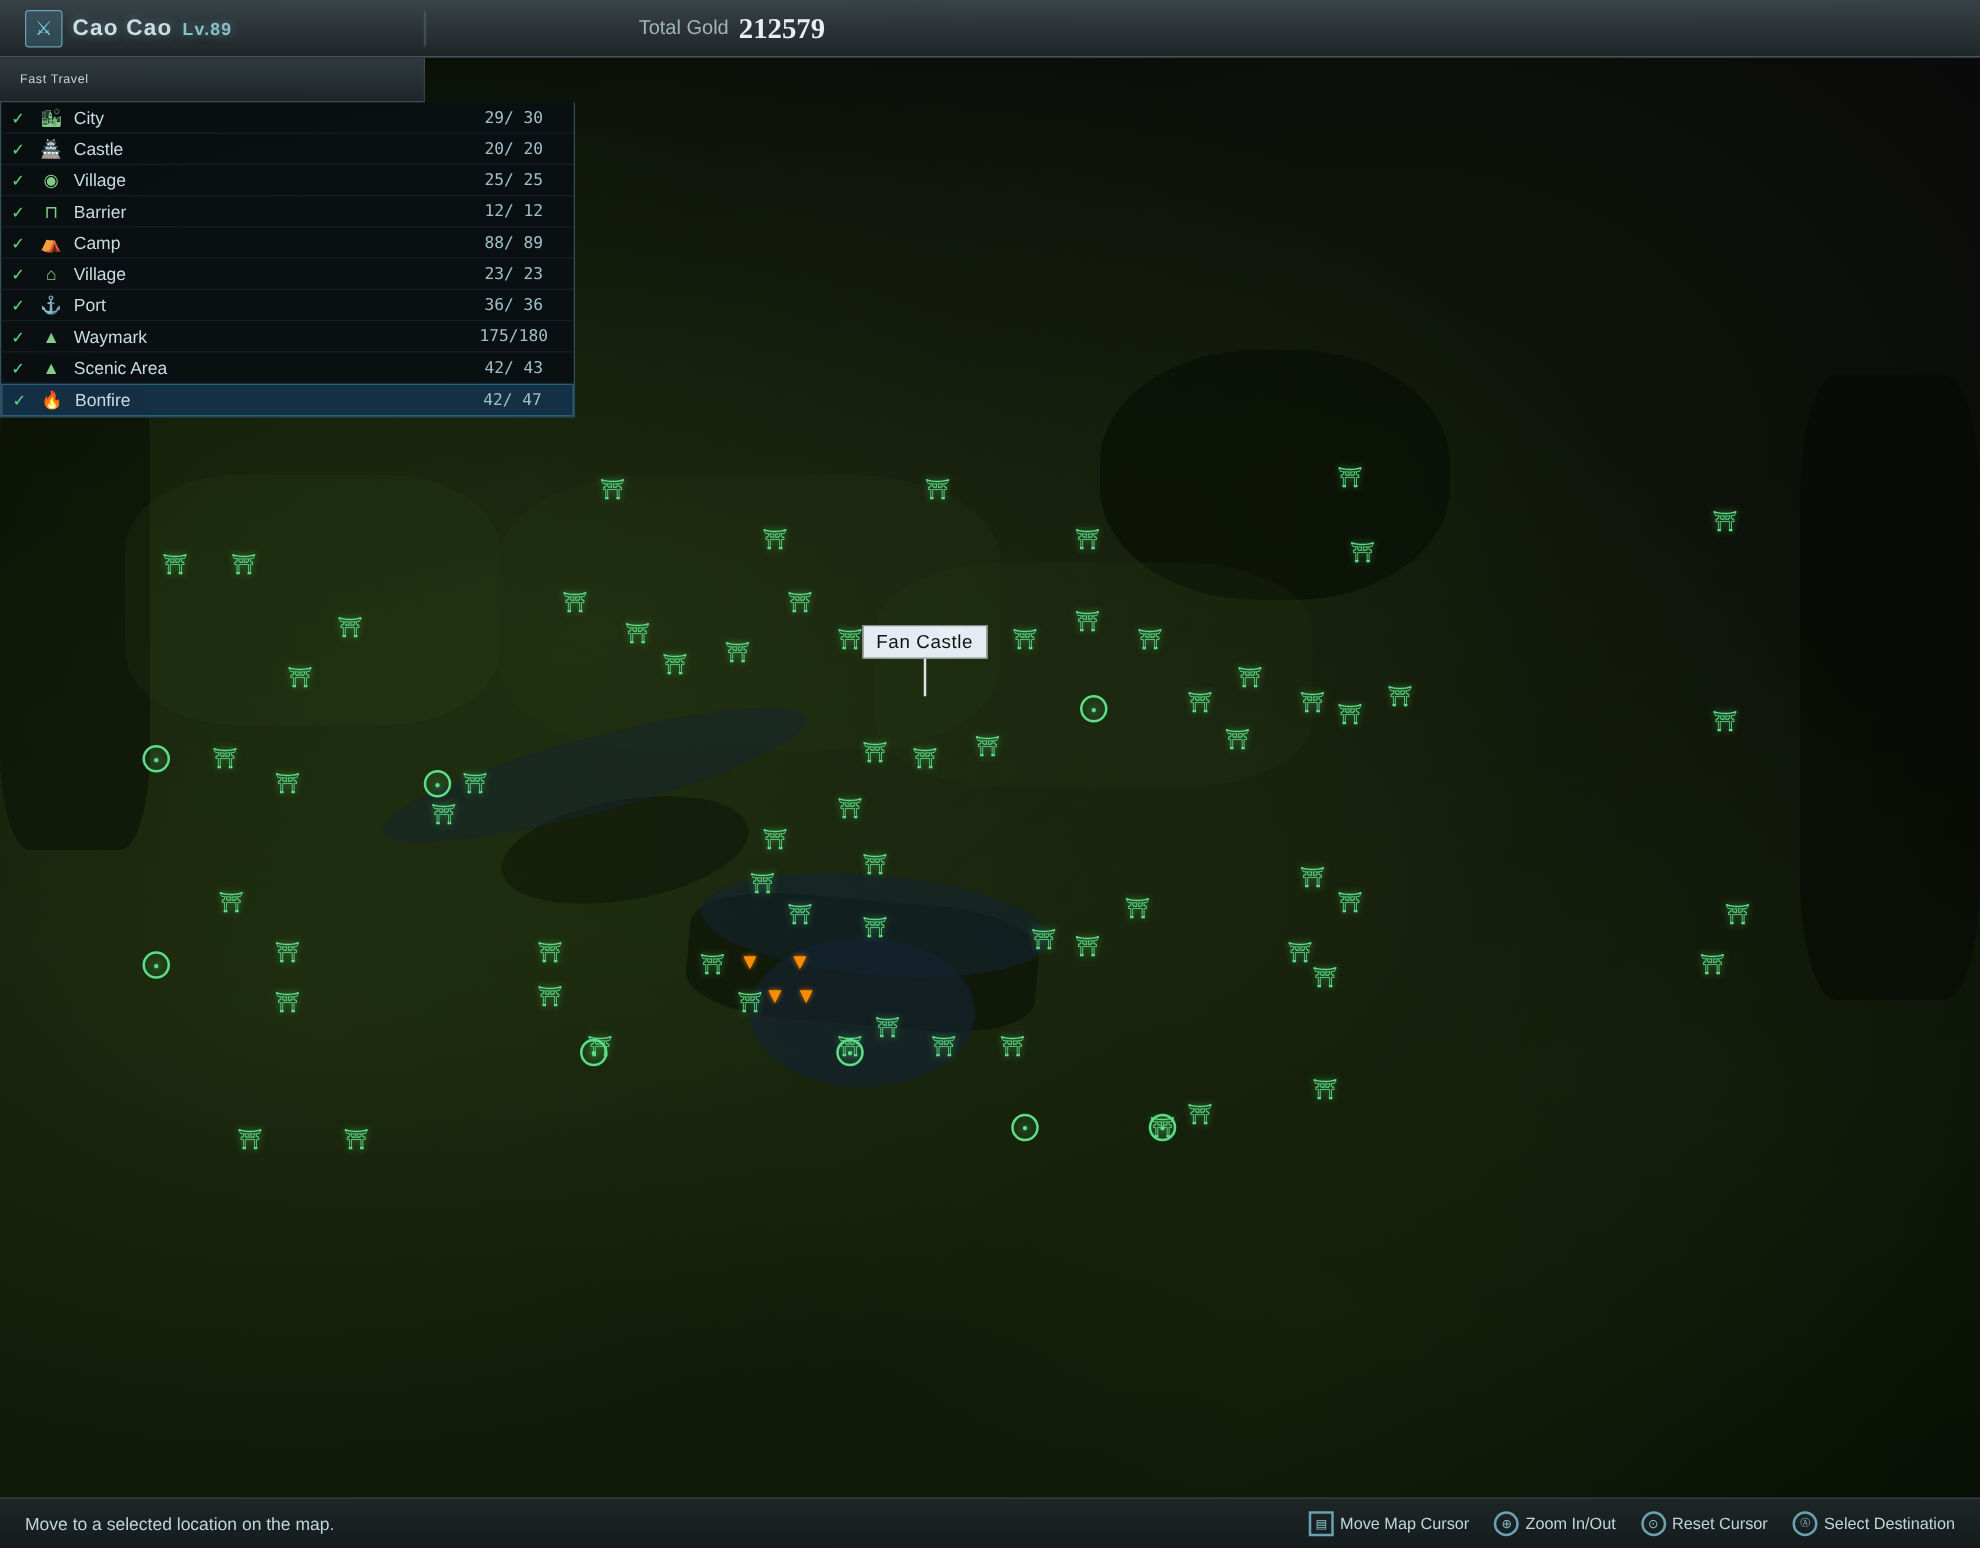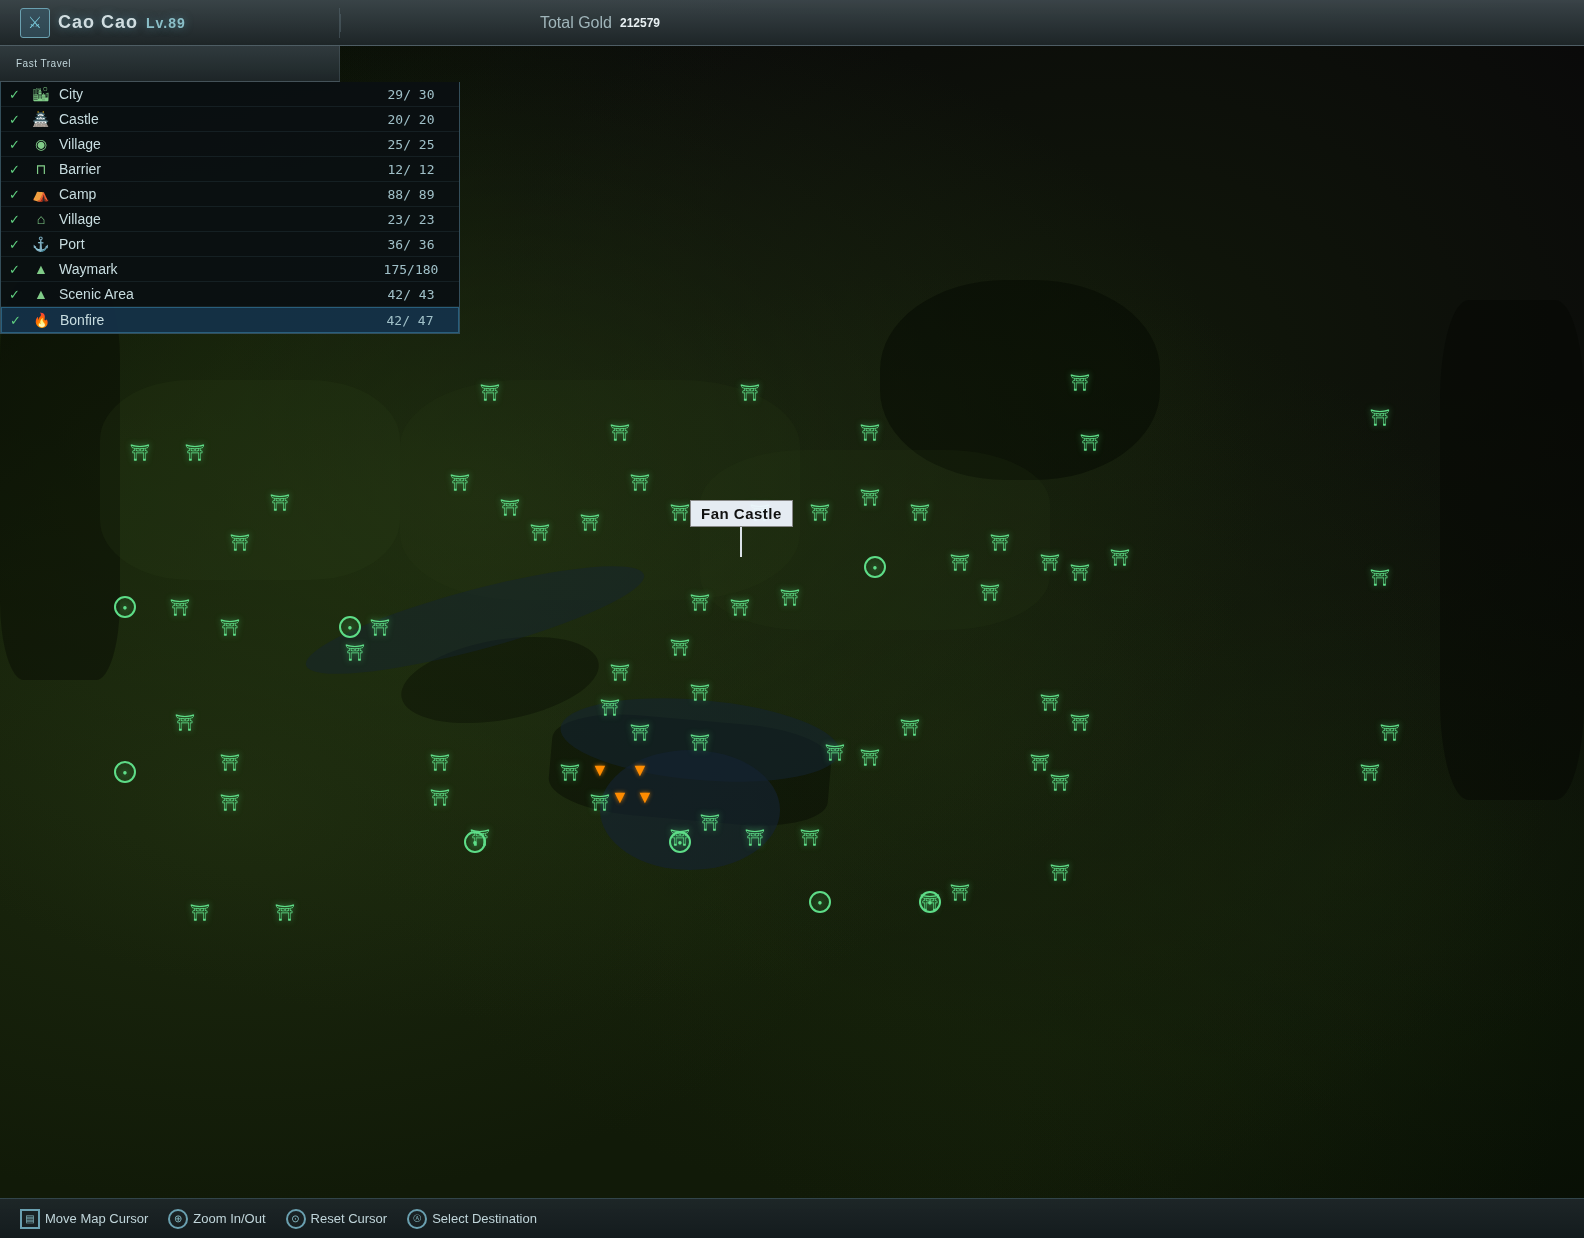--- a/index.html
+++ b/index.html
@@ -99,22 +99,23 @@
     }
 
     .header-label {
       color: #a0b5ba;
       font-size: 16px;
       margin-right: 8px;
     }
 
     .header-value {
       color: #e8f0f2;
-      font-size: 12px;
+      font-size: 23px;
       font-weight: bold;
+      font-family: Liberation Serif, serif;
     }
 
     
     #subheader-bar {
       position: absolute;
       top: 46px; left: 0;
       width: 340px;
       height: 36px;
       background: linear-gradient(180deg, rgba(50,60,65,0.95) 0%, rgba(30,38,40,0.98) 100%);
       border-bottom: 1px solid rgba(100,120,130,0.4);
@@ -226,21 +227,21 @@
       position: absolute;
       left: 690px;
       top: 500px;
       z-index: 80;
     }
 
     #fan-castle-label {
       background: rgba(240,245,255,0.95);
       color: #111;
       font-size: 15px;
-      font-weight: bold;
+      font-weight: normal;
       padding: 4px 10px;
       border: 1px solid #888;
       white-space: nowrap;
       letter-spacing: 0.5px;
     }
 
     #fan-castle-line {
       width: 2px;
       height: 30px;
       background: rgba(240,245,255,0.9);
@@ -518,20 +519,21 @@
       <div class="icon-row active-row">
         <span class="icon-check">✓</span>
         <span class="icon-symbol">🔥</span>
         <span class="icon-label">Bonfire</span>
         <span class="icon-count">42/ 47</span>
       </div>
     </div>
 </div>
 
 <div id="bottom-bar">
+  <div id="status-message">Move  to  a  selected  location  on  the  map.</div>
   <div id="controls-bar">
     <div class="control-item">
       <div class="control-btn">▤</div>
       <span style="color:#c0d5da;font-size:13px;">Move  Map  Cursor</span>
     </div>
     <div class="control-item">
       <div class="control-icon">⊕</div>
       <span style="color:#c0d5da;font-size:13px;">Zoom  In/Out</span>
     </div>
     <div class="control-item">

